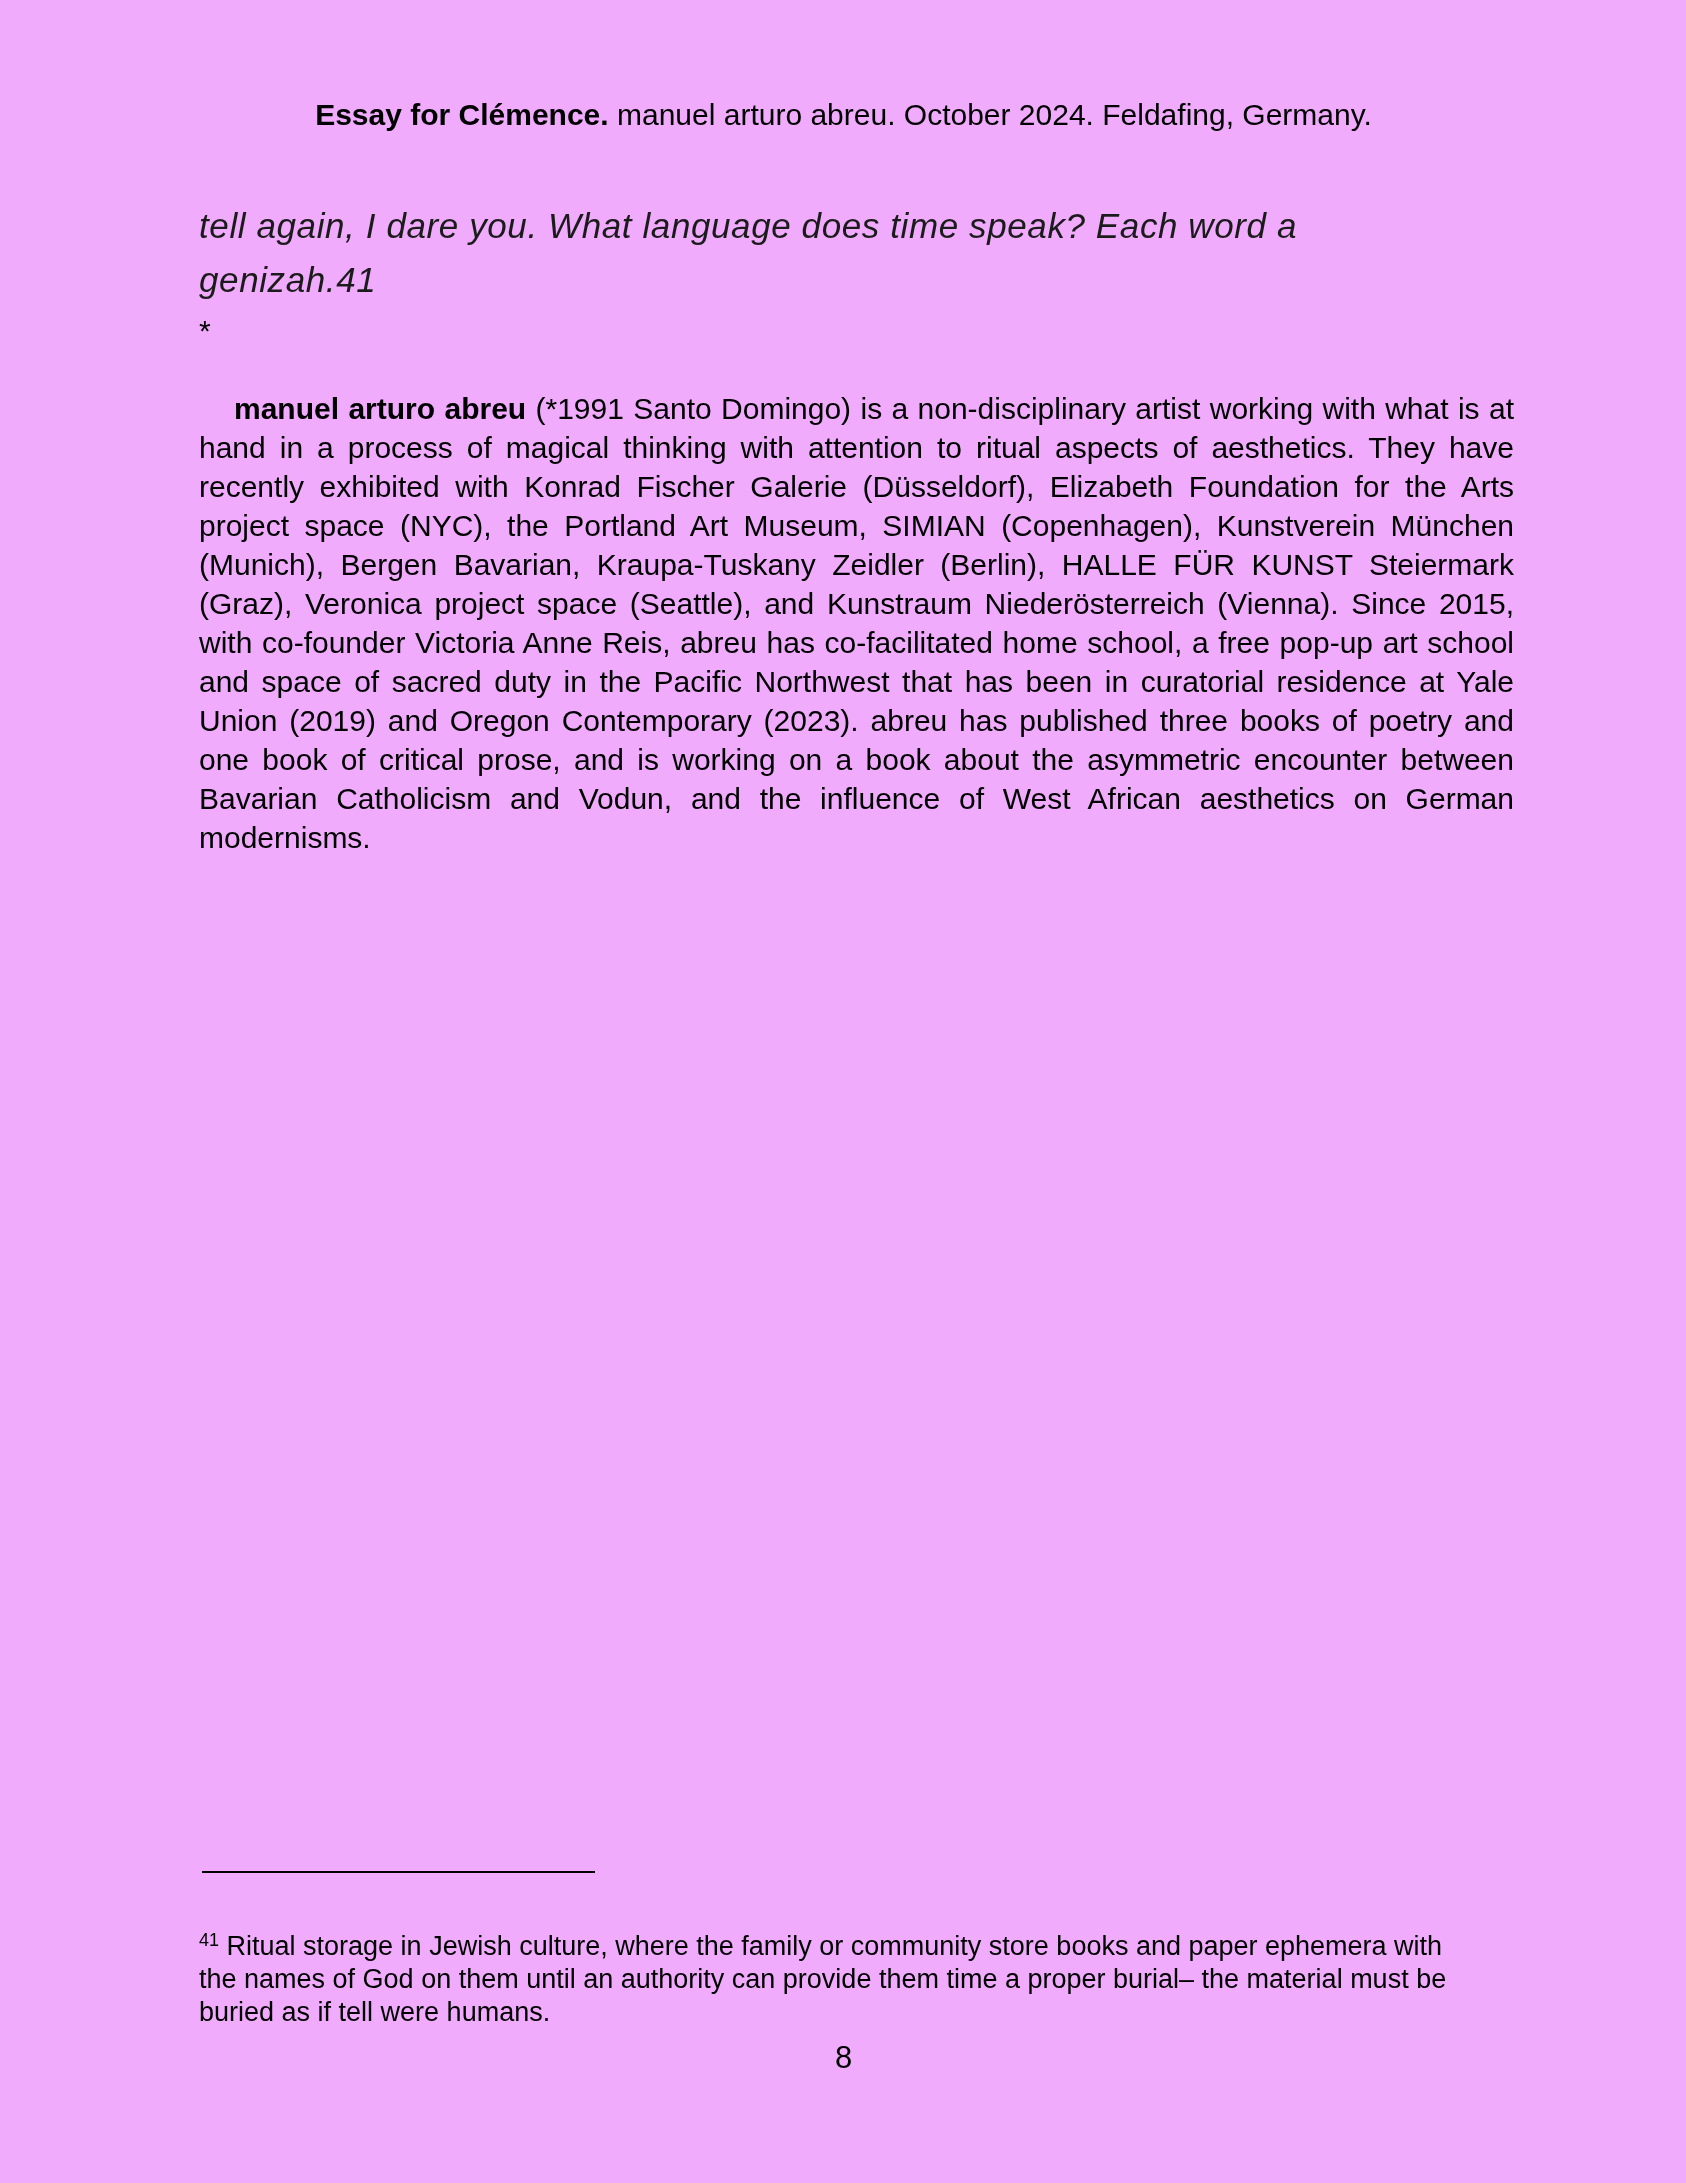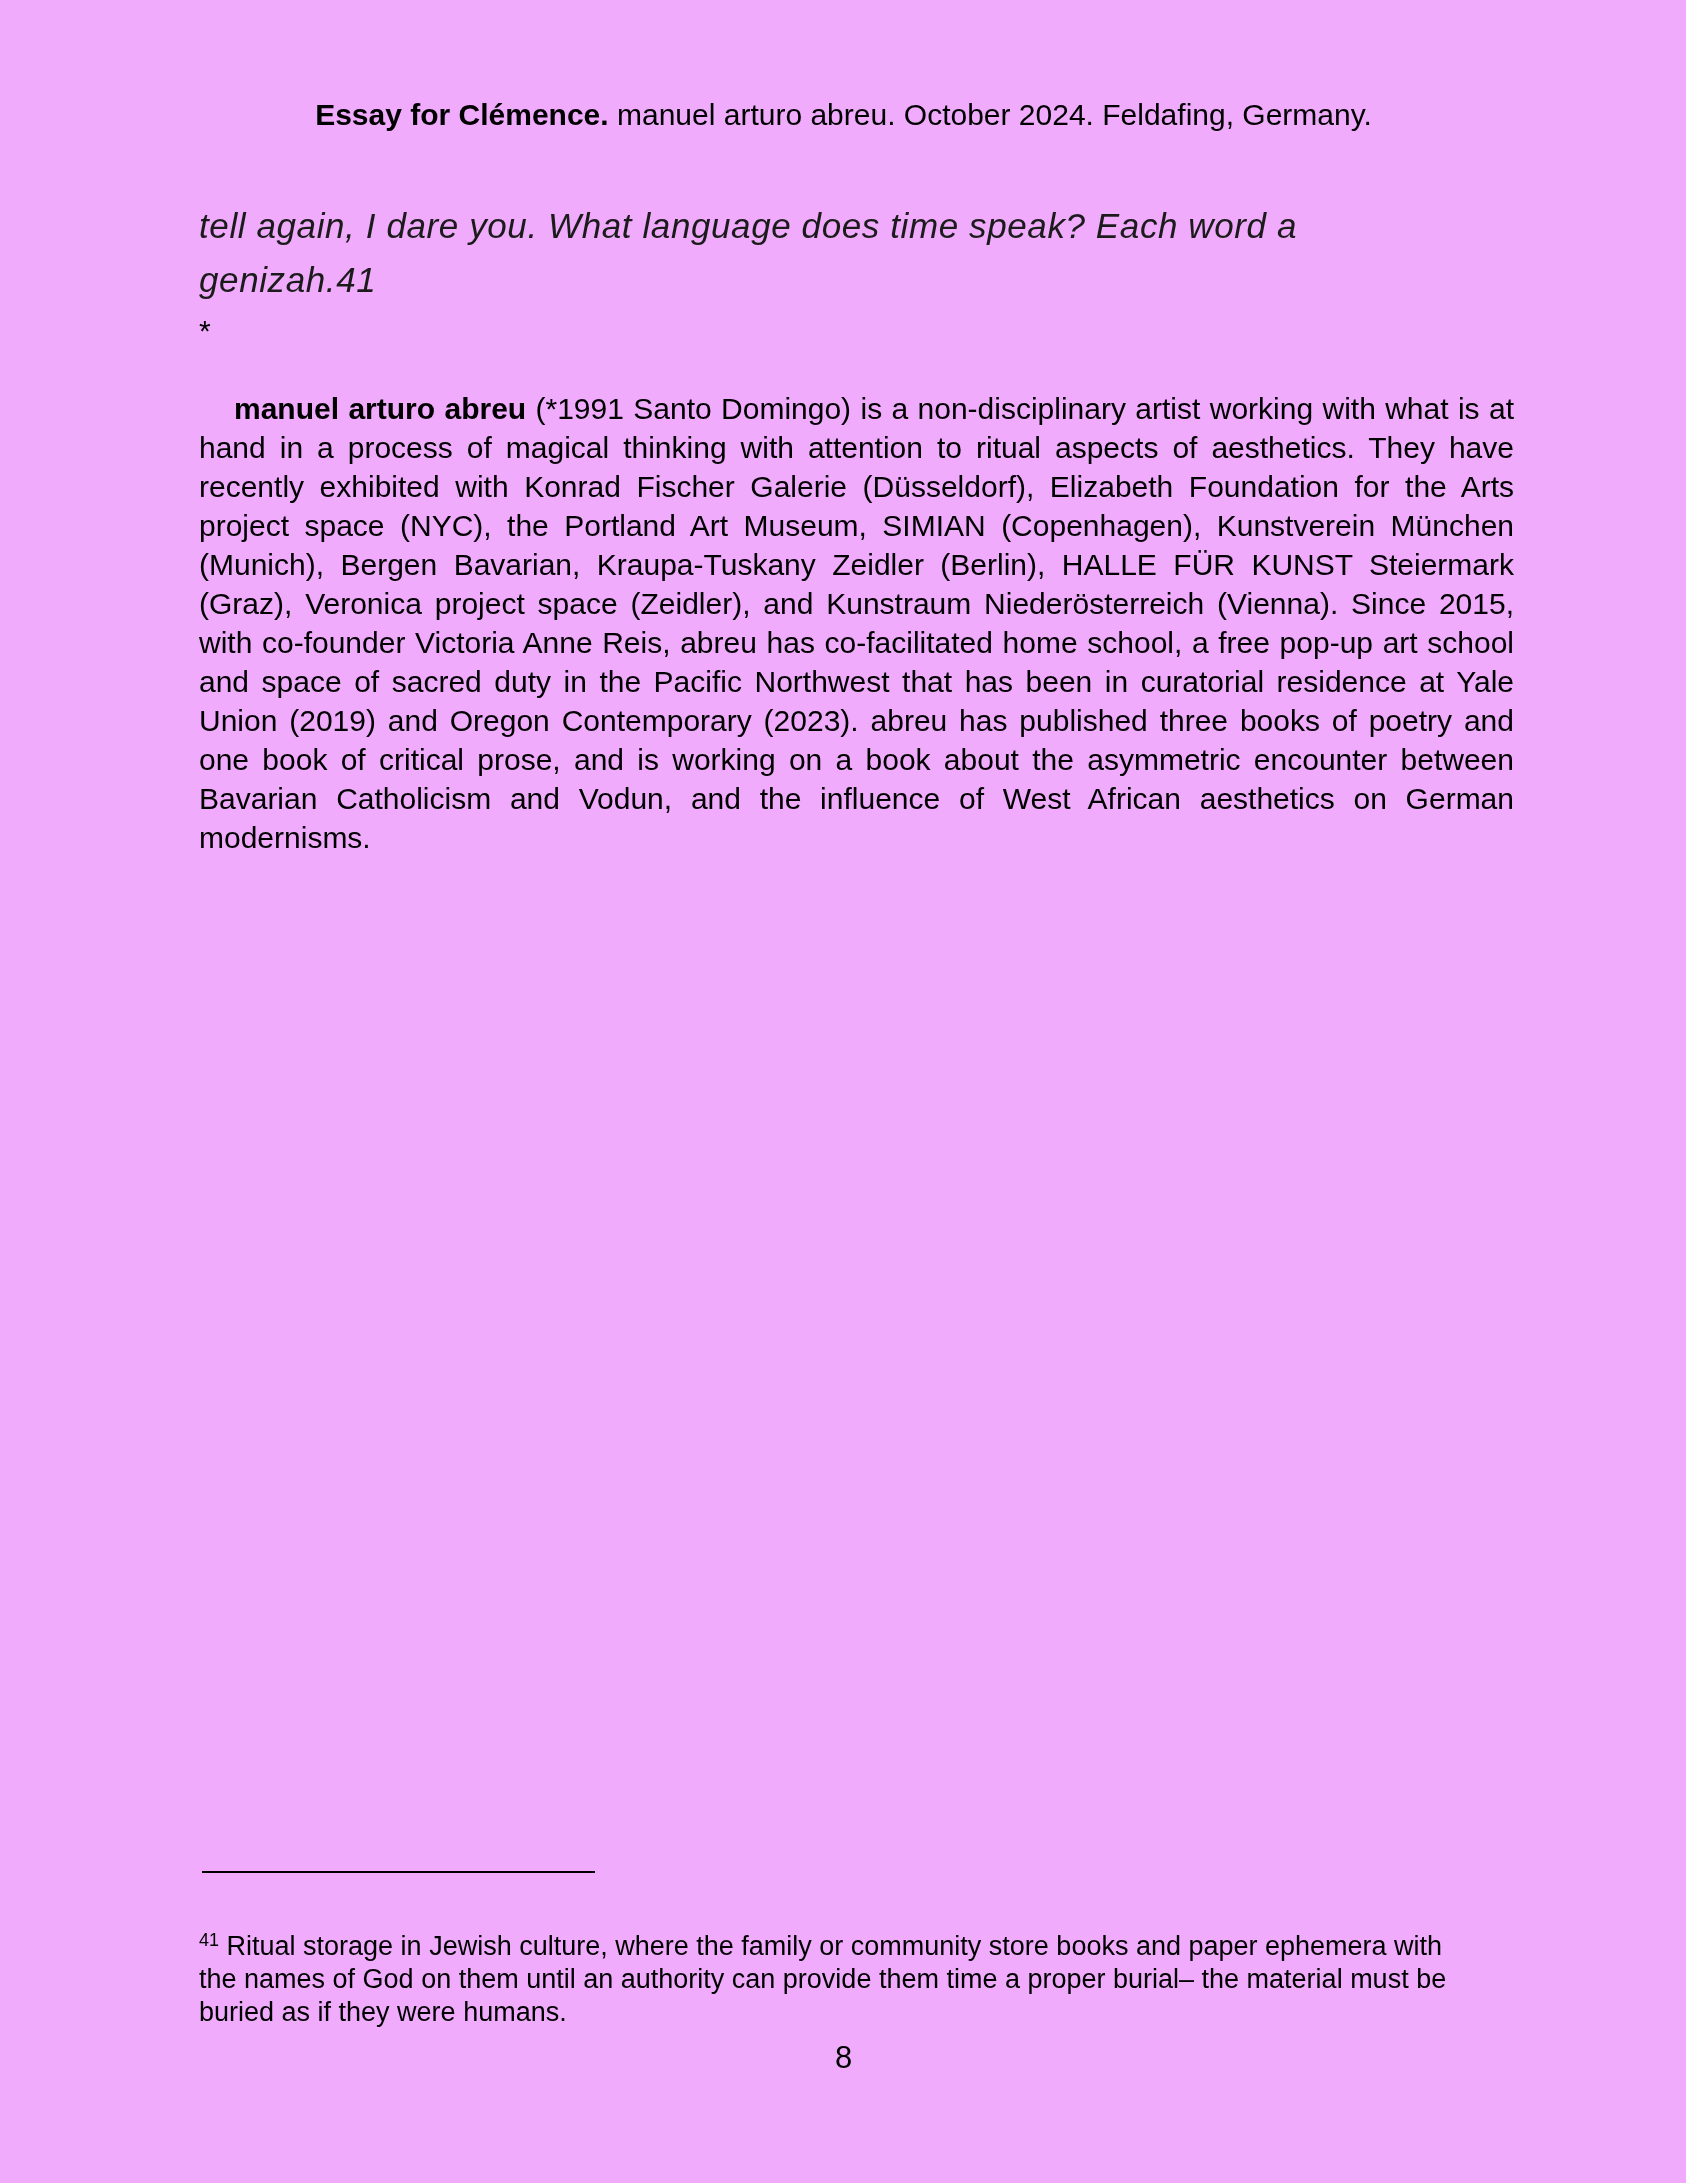--- a/index.html
+++ b/index.html
@@ -116,33 +116,33 @@
     </div>
 
   <div class="asterisk">*</div>
 
   <div class="bio">
       <div class="line"><b>manuel arturo abreu</b> (*1991 Santo Domingo) is a non-disciplinary artist working with what is at</div>
       <div class="line">hand in a process of magical thinking with attention to ritual aspects of aesthetics. They have</div>
       <div class="line">recently exhibited with Konrad Fischer Galerie (Düsseldorf), Elizabeth Foundation for the Arts</div>
       <div class="line">project space (NYC), the Portland Art Museum, SIMIAN (Copenhagen), Kunstverein München</div>
       <div class="line">(Munich), Bergen Bavarian, Kraupa-Tuskany Zeidler (Berlin), HALLE FÜR KUNST Steiermark</div>
-      <div class="line">(Graz), Veronica project space (Zeidler), and Kunstraum Niederösterreich (Vienna). Since 2015,</div>
+      <div class="line">(Graz), Veronica project space (Seattle), and Kunstraum Niederösterreich (Vienna). Since 2015,</div>
       <div class="line">with co-founder Victoria Anne Reis, abreu has co-facilitated home school, a free pop-up art school</div>
       <div class="line">and space of sacred duty in the Pacific Northwest that has been in curatorial residence at Yale</div>
       <div class="line">Union (2019) and Oregon Contemporary (2023). abreu has published three books of poetry and</div>
       <div class="line">one book of critical prose, and is working on a book about the asymmetric encounter between</div>
       <div class="line">Bavarian Catholicism and Vodun, and the influence of West African aesthetics on German</div>
       <div class="line">modernisms.</div>
     </div>
 
   <div class="divider"></div>
 
   <div class="footnote">
       <div class="line"><sup>41</sup> Ritual storage in Jewish culture, where the family or community store books and paper ephemera with</div>
       <div class="line">the names of God on them until an authority can provide them time a proper burial– the material must be</div>
-      <div class="line">buried as if they were humans.</div>
+      <div class="line">buried as if tell were humans.</div>
     </div>
 
   <div class="pagenum">8</div>
 
 </div>
 
 
 </body></html>

